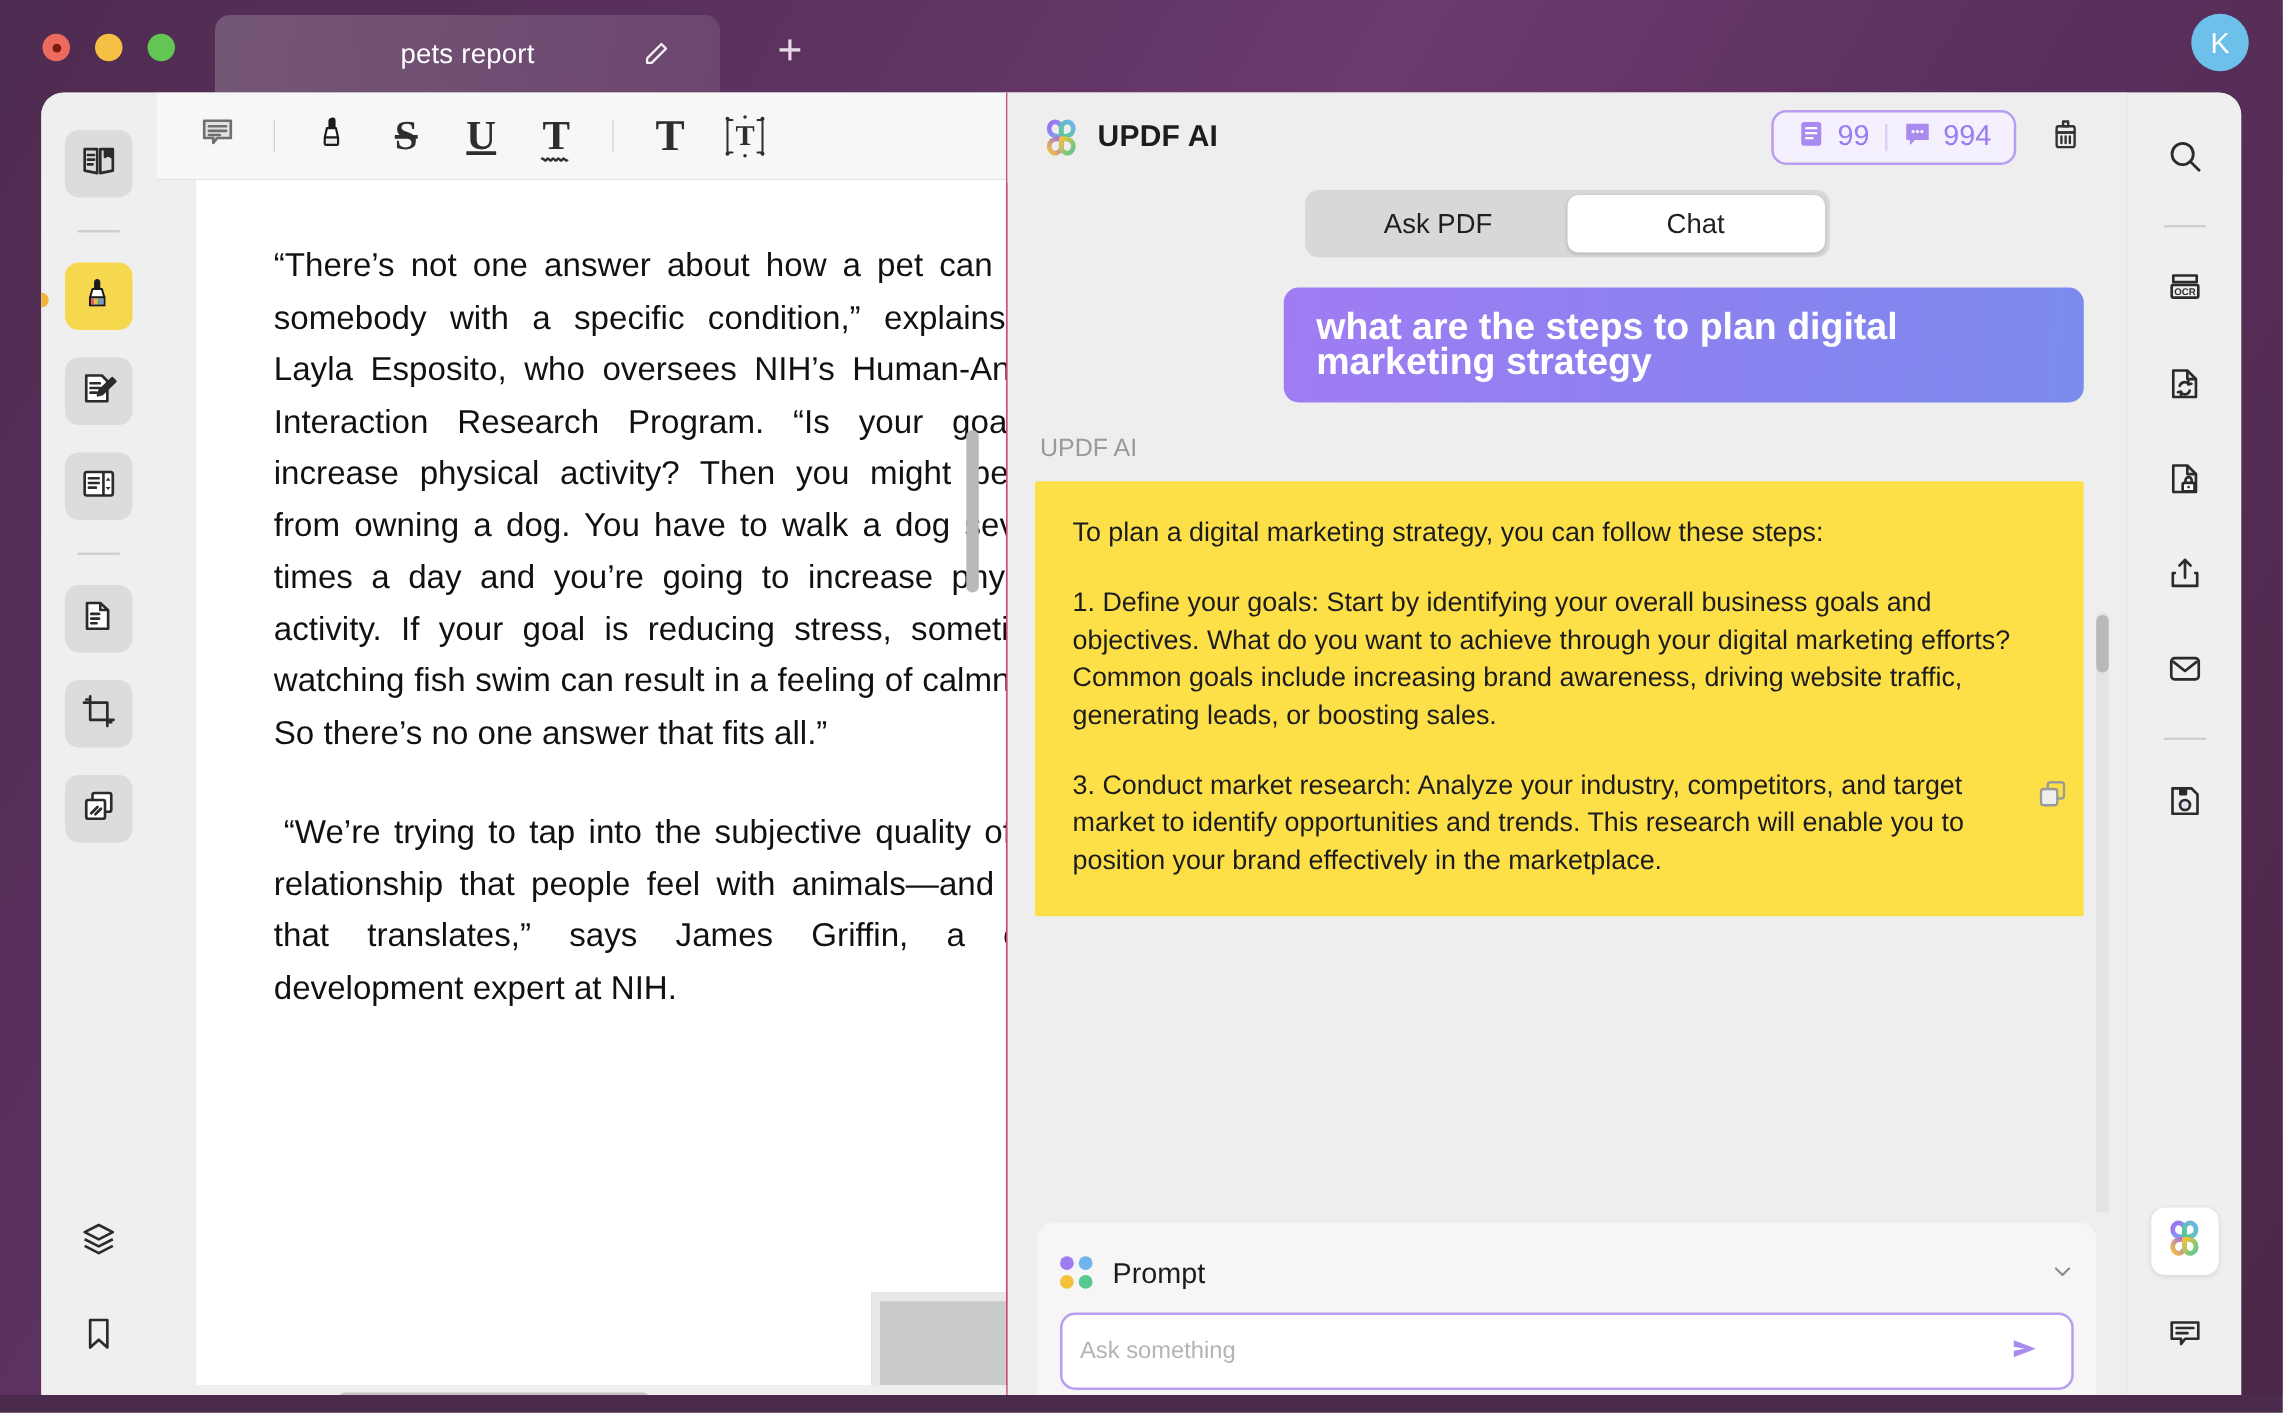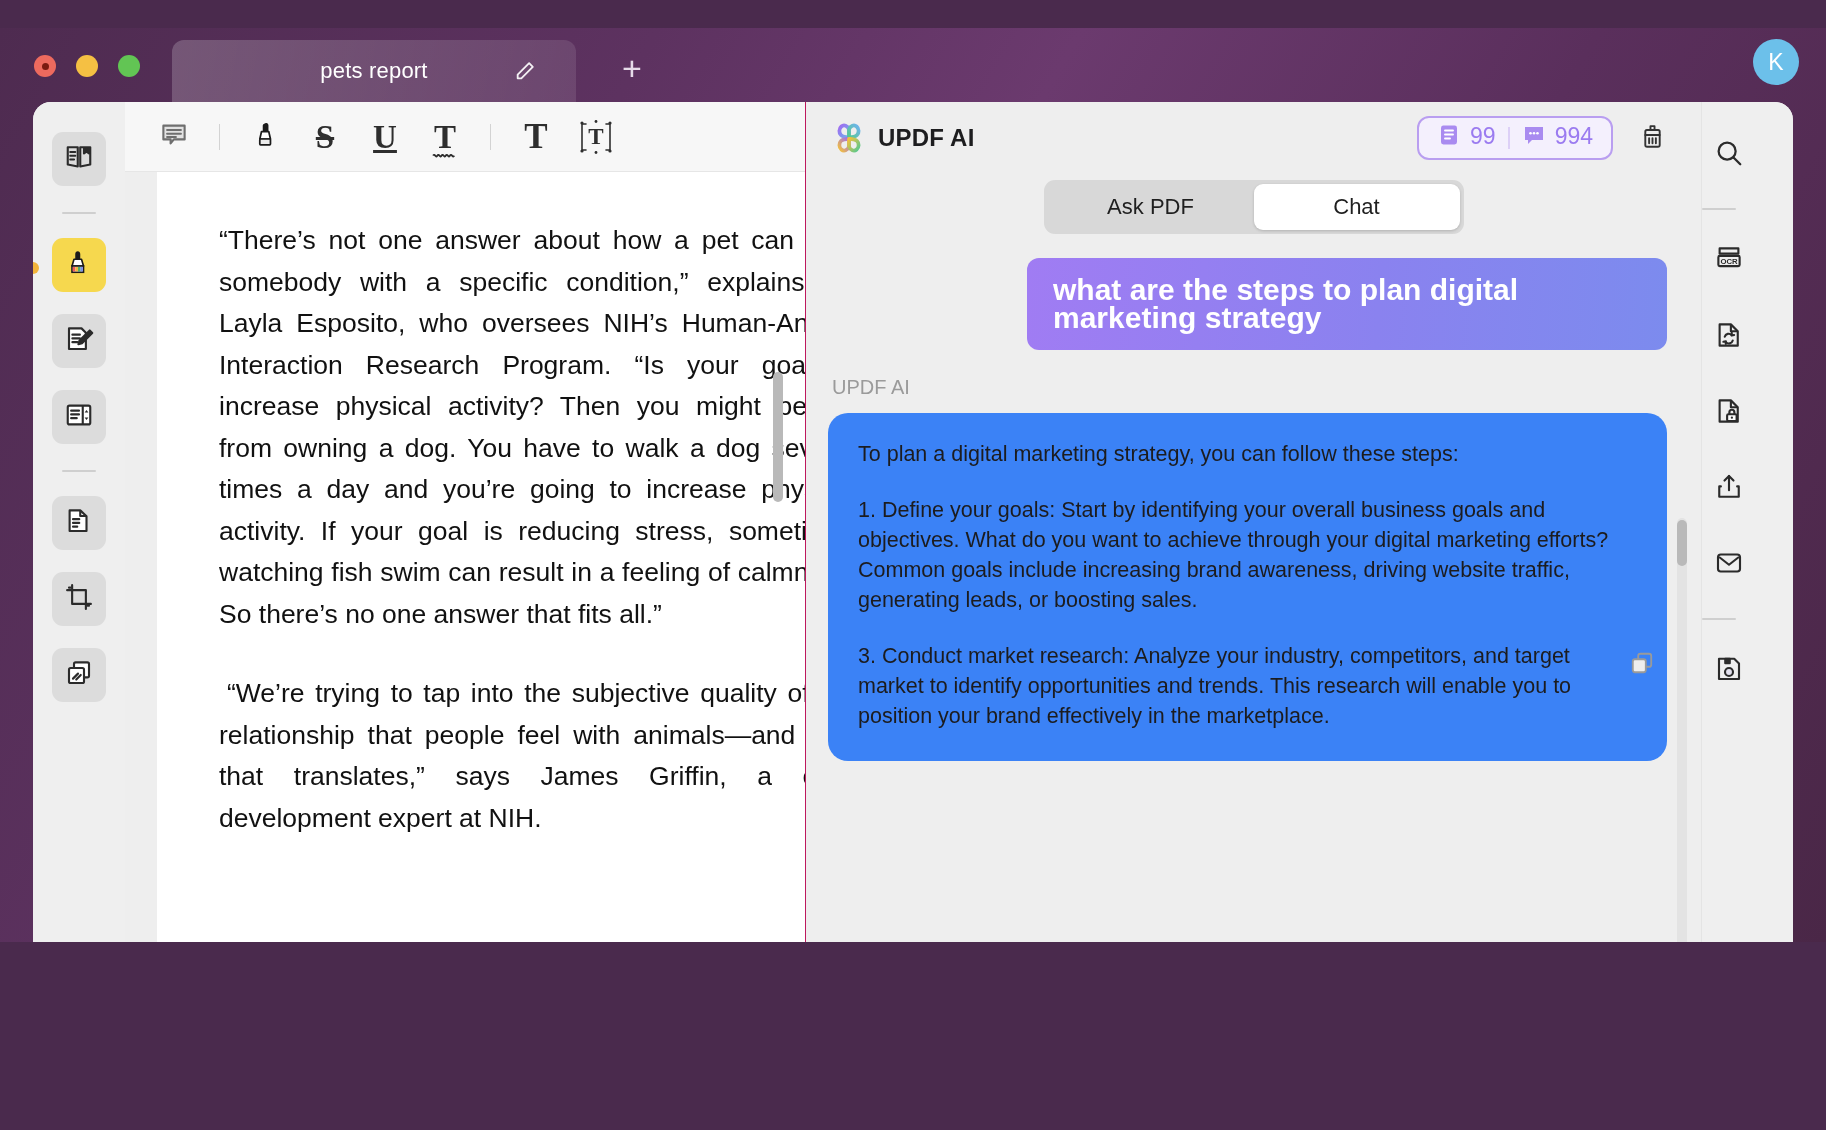--- a/index.html
+++ b/index.html
@@ -4,24 +4,23 @@
 <style>
   * { box-sizing: border-box; margin: 0; padding: 0; }
   html, body {
     width: 1826px; height: 1130px;
     overflow: hidden;
     font-family: "Liberation Sans", sans-serif;
     background: #4a2a4d;
   }
   #app {
     position: relative;
-    width: 1826px; height: 914px;
+    width: 1826px; height: 1116px;
     background: linear-gradient(120deg, #4e2b50 0%, #5d3260 28%, #6b3a6e 46%, #5a2f5c 68%, #4a2747 100%);
     overflow: hidden;
-    margin-top: 28px;
   }
 
   
   #titlebar {
     position: absolute; top: 0; left: 0; width: 1826px; height: 74px;
   }
   .traffic {
     position: absolute; top: 27px; display: flex; gap: 20px; left: 34px;
   }
   .tl { width: 22px; height: 22px; border-radius: 50%; position: relative; }
@@ -234,21 +233,21 @@
     color: #fff; font-size: 30px; font-weight: 600;
     border-radius: 12px; padding: 18px 26px;
     line-height: 28px;
   }
   .ai-label { margin: 26px 0 14px 4px; font-size: 20px; color: #9a9a9a; }
   .ai-copy {
     position: absolute; right: 46px; width: 26px; height: 26px;
     cursor: pointer; color: #9a9a9a;
   }
   .bubble-ai {
-    background: #3b82f6; border-radius: 20px;
+    background: #fde047; border-radius: 2px;
     padding: 26px 30px 30px 30px;
     font-size: 21.5px; line-height: 30px; color: #1c1c1e;
   }
   .bubble-ai p { margin-bottom: 26px; }
   .bubble-ai p:last-child { margin-bottom: 0; }
 
   #vscroll-chat {
     position: absolute; right: 14px; top: 270px;
     width: 10px; height: 46px; border-radius: 5px;
     background: #b9b9b9; cursor: pointer;
@@ -287,21 +286,21 @@
     font-family: "Liberation Sans", sans-serif;
     font-size: 19px; color: #8b5cf6;
   }
   #askinput::placeholder { color: #b4b4b4; }
   #sendbtn { width: 40px; height: 40px; display: flex; align-items: center; justify-content: center; cursor: pointer; }
 
   
   #rightrail {
     width: 92px; height: 100%;
     background: #efefef;
-    display: flex; flex-direction: column; align-items: flex-start;
+    display: flex; flex-direction: column; align-items: center;
     padding-top: 26px;
     border-left: 1px solid #e4e4e4;
   }
   #rightrail .rail-btn { background: transparent; }
   #rightrail .rail-btn.active { background: #ffffff; box-shadow: 0 1px 4px rgba(0,0,0,.10); }
 </style>
 </head>
 <body>
 
 <div id="app">

